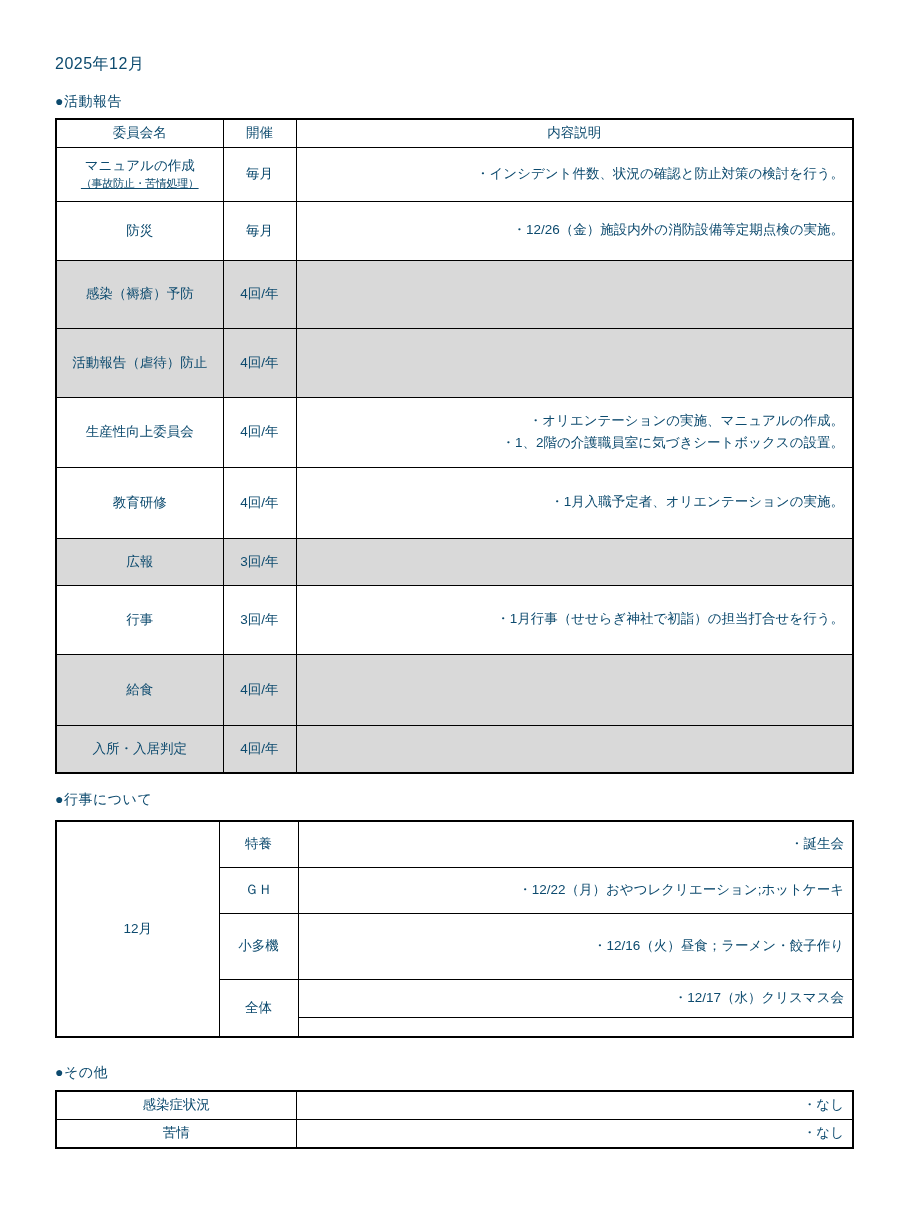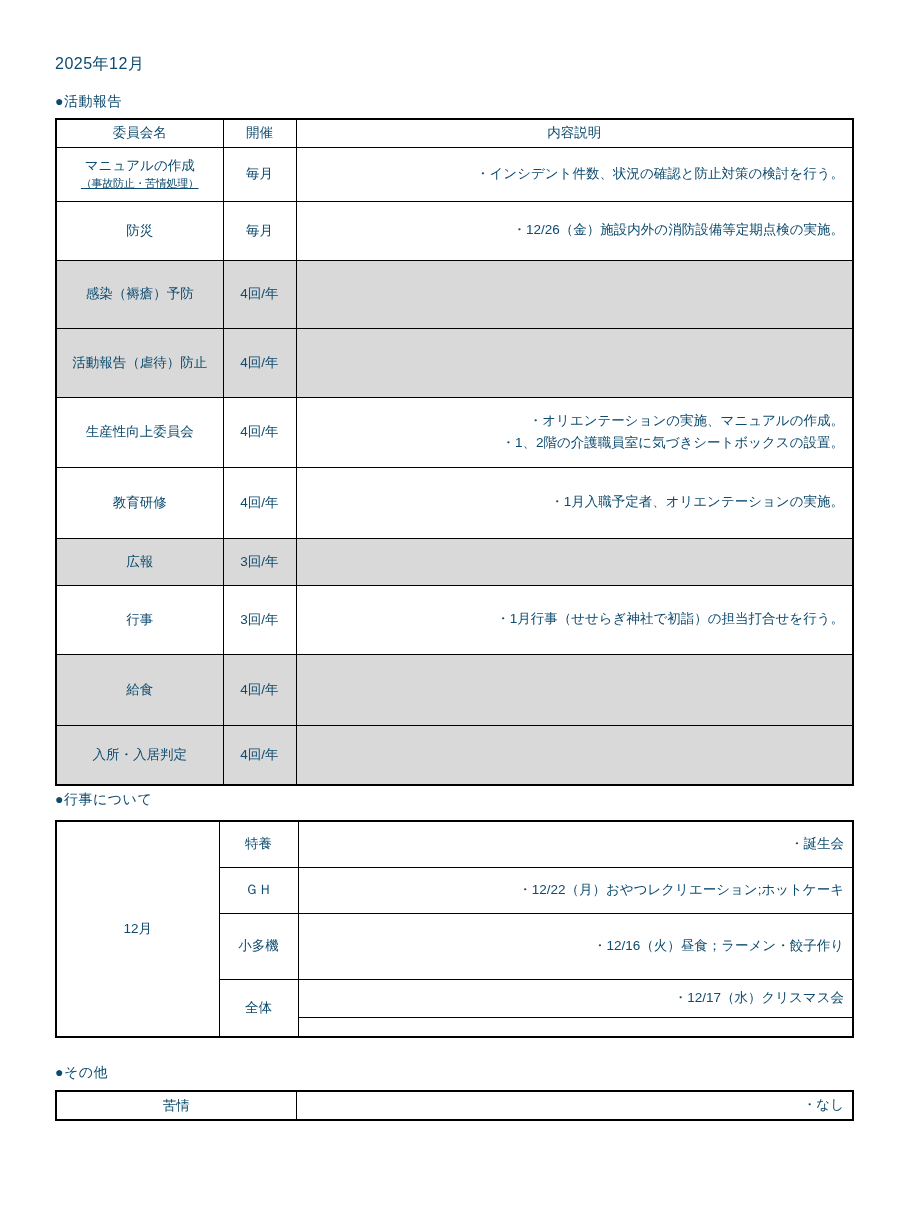--- a/index.html
+++ b/index.html
@@ -152,21 +152,21 @@
       <td class="c-freq">3回/年</td>
       <td class="c-content">
         <div>・1月行事（せせらぎ神社で初詣）の担当打合せを行う。</div>
       </td>
     </tr>
     <tr style="height:71px" class="shaded">
       <td class="c-name">給食</td>
       <td class="c-freq">4回/年</td>
       <td class="c-content"></td>
     </tr>
-    <tr style="height:60px" class="shaded">
+    <tr style="height:48px" class="shaded">
       <td class="c-name">入所・入居判定</td>
       <td class="c-freq">4回/年</td>
       <td class="c-content"></td>
     </tr>
   </tbody>
     </table>
 
   <div class="sec-heading h-events">●行事について</div>
 
   <table class="t-events">
@@ -200,20 +200,24 @@
     </table>
 
   <div class="sec-heading h-other">●その他</div>
 
   <table class="t-other">
     <colgroup>
         <col class="col-o1">
         <col class="col-o2">
       </colgroup>
     <tbody>
+        <tr style="height:28px">
+      <td class="c-label3">感染症状況</td>
+      <td class="c-content">・なし</td>
+    </tr>
     <tr style="height:29px">
       <td class="c-label3">苦情</td>
       <td class="c-content">・なし</td>
     </tr>
   </tbody>
     </table>
 
 </div>
 
 </body></html>

